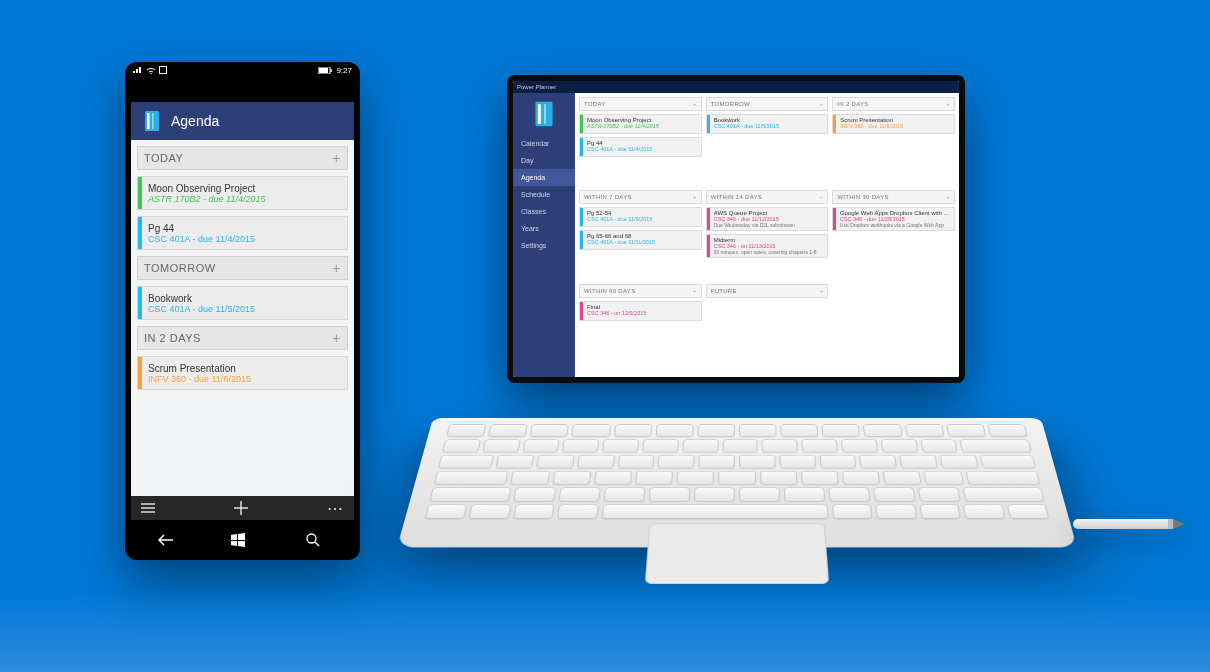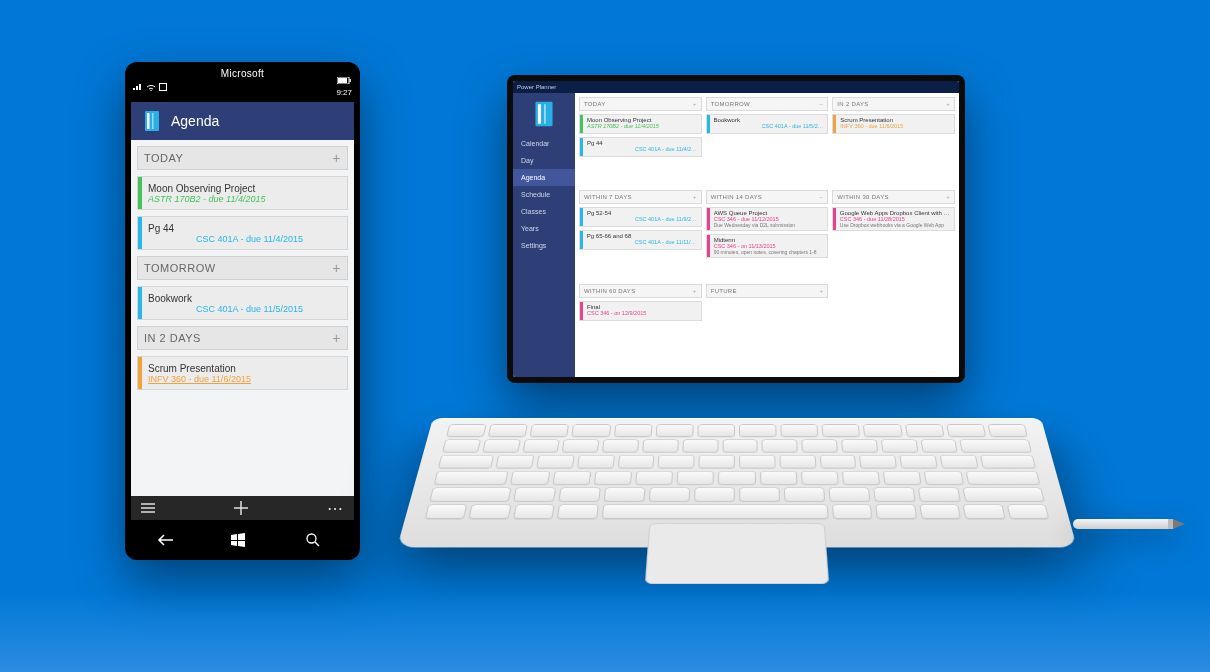--- a/index.html
+++ b/index.html
@@ -24,21 +24,21 @@
   .phone-brand {
     color: #fff; font-size: 10px; text-align: center;
     padding-top: 6px; letter-spacing: .3px;
   }
   .phone-statusbar {
     height: 16px; color: #fff; font-size: 8px;
     display: flex; justify-content: space-between; align-items: center;
     padding: 0 8px;
   }
   .phone-statusbar .left{ display:flex; gap:3px; }
-  .phone-statusbar .right{ display:flex; gap:4px; align-items:center;flex-direction:column; }
+  .phone-statusbar .right{ display:flex; gap:4px; align-items:center; }
   .phone-screen {
     position: absolute; left: 6px; right: 6px; top: 40px; bottom: 40px;
     background: #fff;
     display: flex; flex-direction: column;
     overflow: hidden;
   }
   .phone-header {
     background: #2e3f78;
     height: 38px;
     display: flex; align-items: center;
@@ -62,22 +62,22 @@
   .p-sec-hdr .plus { color:#999; font-size:14px; font-weight:300; cursor:pointer; }
   .p-card {
     background: #ececec; border: 1px solid #d6d6d6;
     display: flex; align-items: stretch; min-height: 34px;
   }
   .p-card .stripe { width: 4px; }
   .p-card .txt { padding: 4px 6px; display:flex; flex-direction:column; justify-content:center; }
   .p-card .t1 { font-size: 10px; color:#333; }
   .p-card .t2 { font-size: 9px; }
   .col-green { background:#44c35a; } .txt-green{color:#44c35a;font-style:italic;}
-  .col-cyan  { background:#29b6e8; } .txt-cyan {color:#29b6e8;margin-left:48px;}
-  .col-orange{ background:#f2a13c; } .txt-orange{color:#f2a13c;text-decoration:underline;}
+  .col-cyan  { background:#29b6e8; } .txt-cyan {color:#29b6e8;}
+  .col-orange{ background:#f2a13c; } .txt-orange{color:#f2a13c;}
   .col-pink  { background:#e94190; } .txt-pink {color:#e94190;}
 
   .phone-appbar {
     background:#272727; height:24px; color:#e0e0e0;
     display:flex; align-items:center; justify-content:space-between;
     padding:0 10px;
   }
   .phone-navbar {
     position:absolute; bottom:6px; left:6px; right:6px; height:28px;
     display:flex; justify-content:space-around; align-items:center;
@@ -175,21 +175,20 @@
   .pen-body{ flex:1; height:10px; background:linear-gradient(to bottom,#f4f4f4,#cfcfcf); border-radius:5px 0 0 5px; }
   .pen-band{ width:5px; height:10px; background:#bcbcbc; }
   .pen-tip{ width:0;height:0; border-top:5px solid transparent; border-bottom:5px solid transparent; border-left:12px solid #7a7a7a; }
 
   svg{display:block;}
 </style>
 </head>
 <body>
 
 <div class="phone">
-  <div class="phone-brand">Microsoft</div>
   <div class="phone-statusbar">
     <div class="left">
       <span>
         <svg width="10" height="8" viewBox="0 0 10 8">
             <path fill="#fff" d="M0 7h2V5H0zM3 7h2V3H3zM6 7h2V1H6z"></path>
           </svg>
       </span>
       <span>
         <svg width="10" height="8" viewBox="0 0 10 8">
             <path stroke="#fff" fill="none" d="M1 4a6 6 0 018 0M3 6a3 3 0 014 0"></path>

